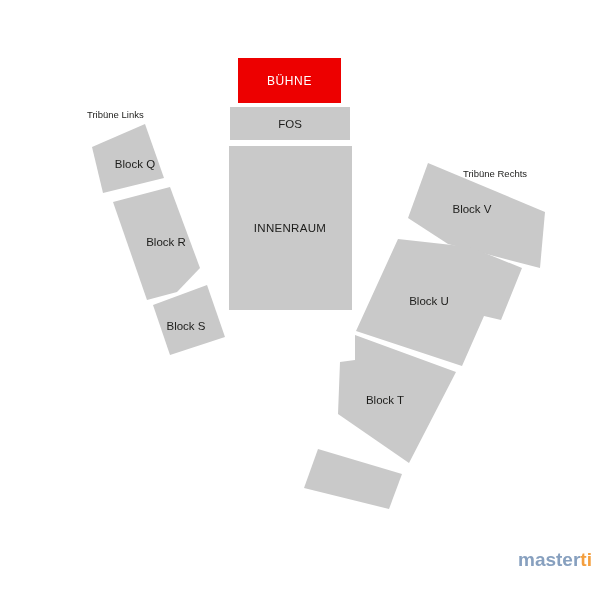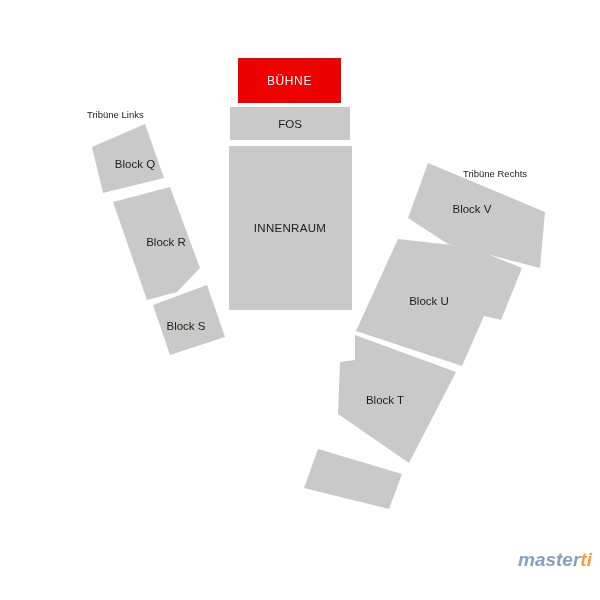--- a/index.html
+++ b/index.html
@@ -48,21 +48,20 @@
     font-family: "Liberation Sans", sans-serif;
     font-size: 12px;
     letter-spacing: 0.6px;
     text-anchor: middle;
   }
   .brand {
     position: absolute;
     left: 518px;
     top: 549px;
     font-family: "Liberation Sans", sans-serif;
-    font-style: italic;
     font-weight: bold;
     font-size: 19px;
     white-space: nowrap;
   }
   .brand-a { color: var(--brand-blue, #87a0bf); }
   .brand-b { color: var(--brand-orange, #f49f3e); }
 </style>
 </head>
 <body>
 

